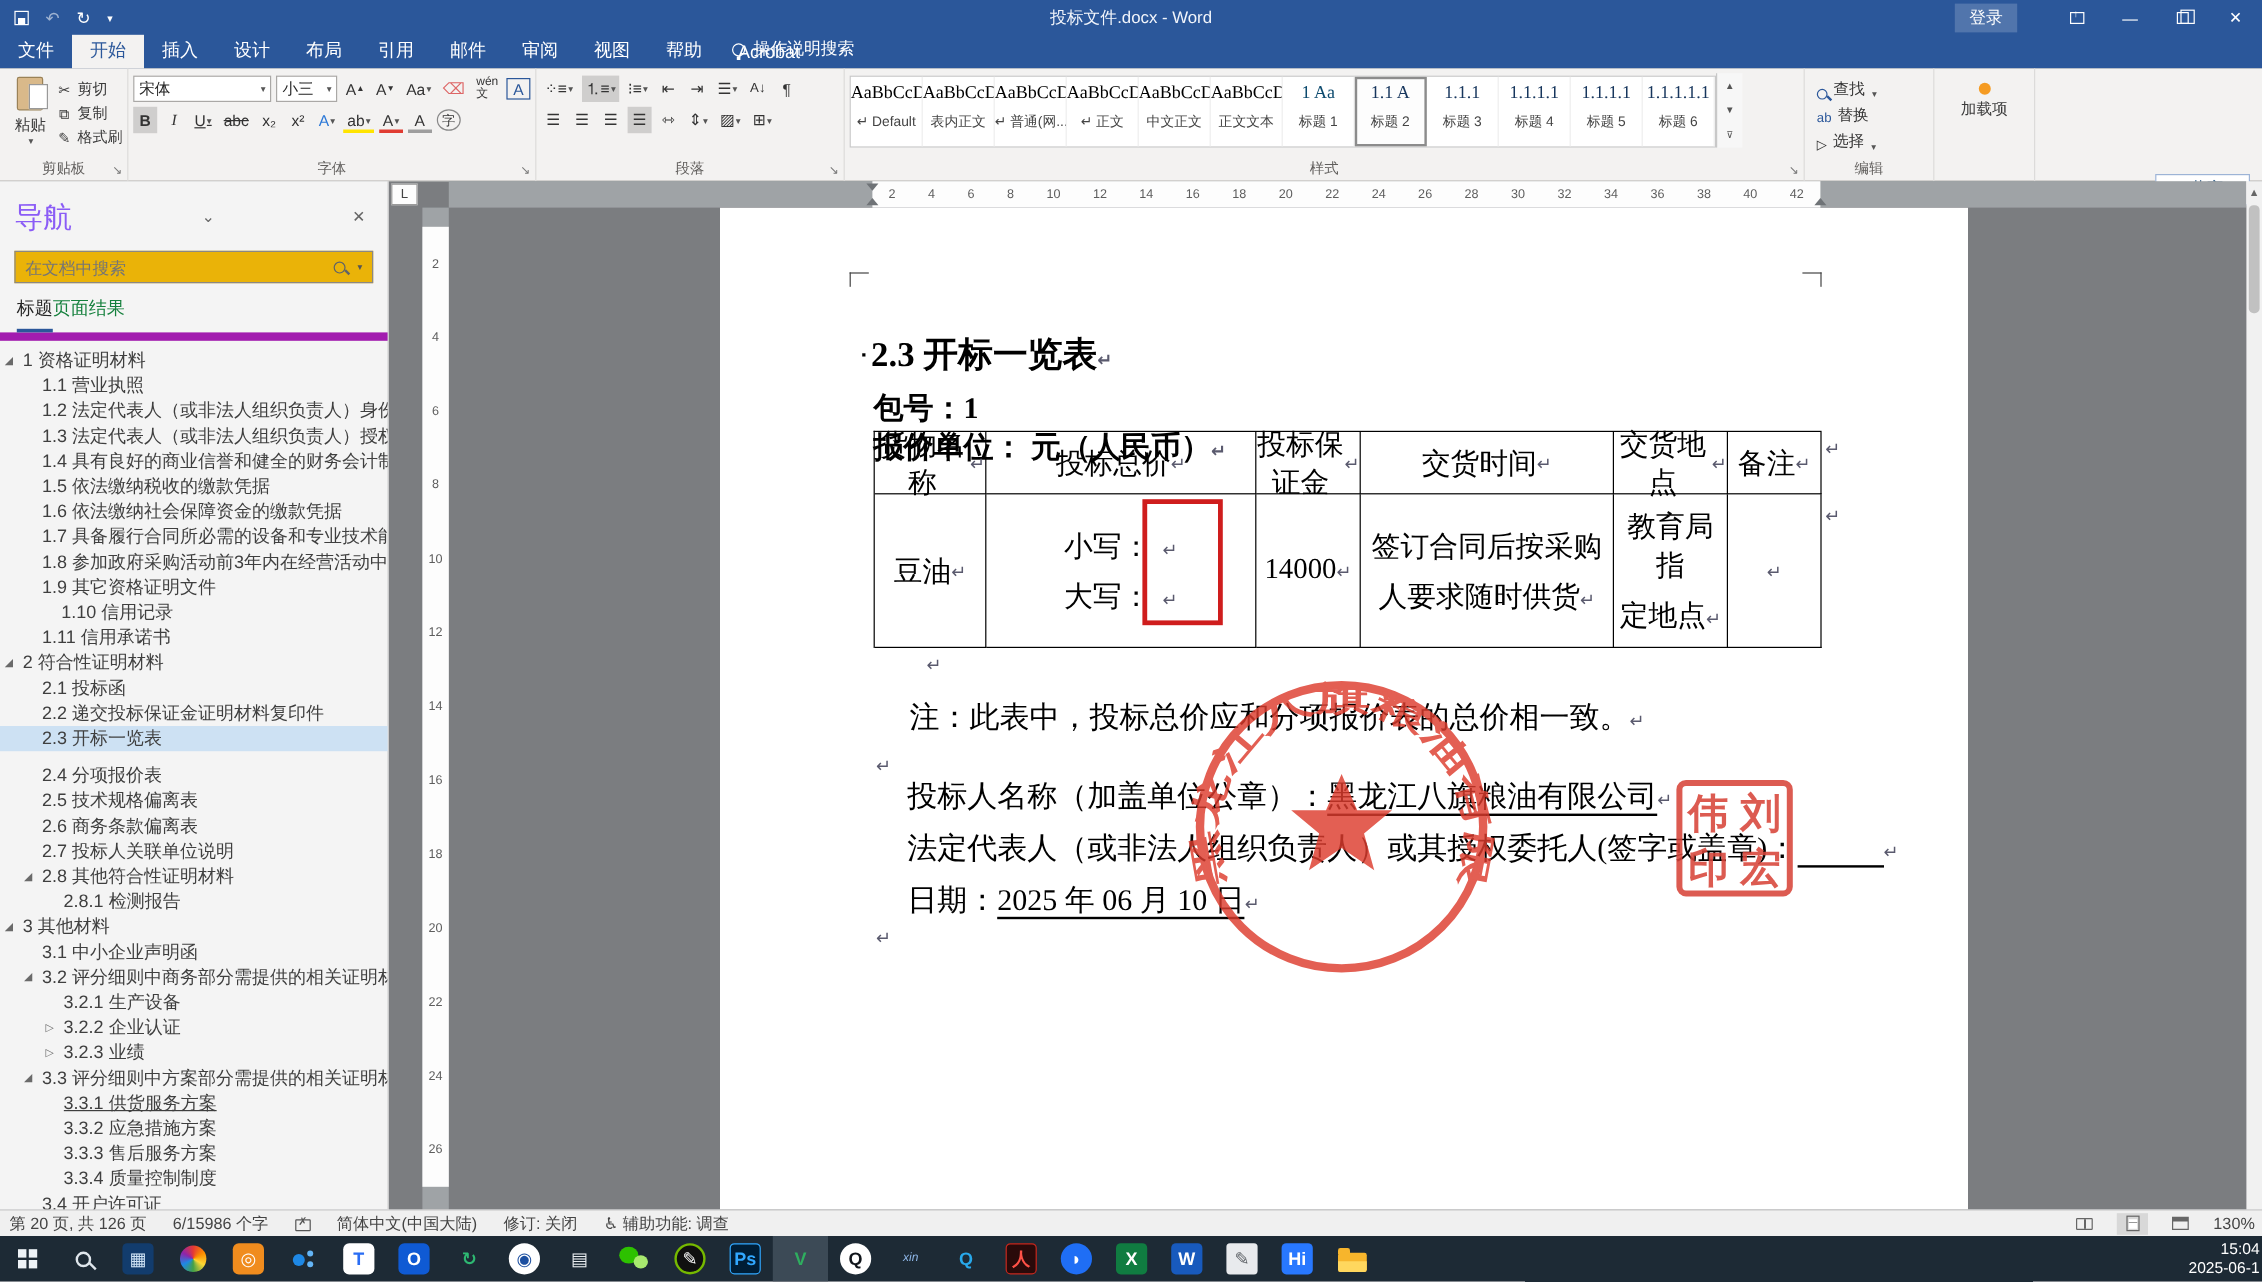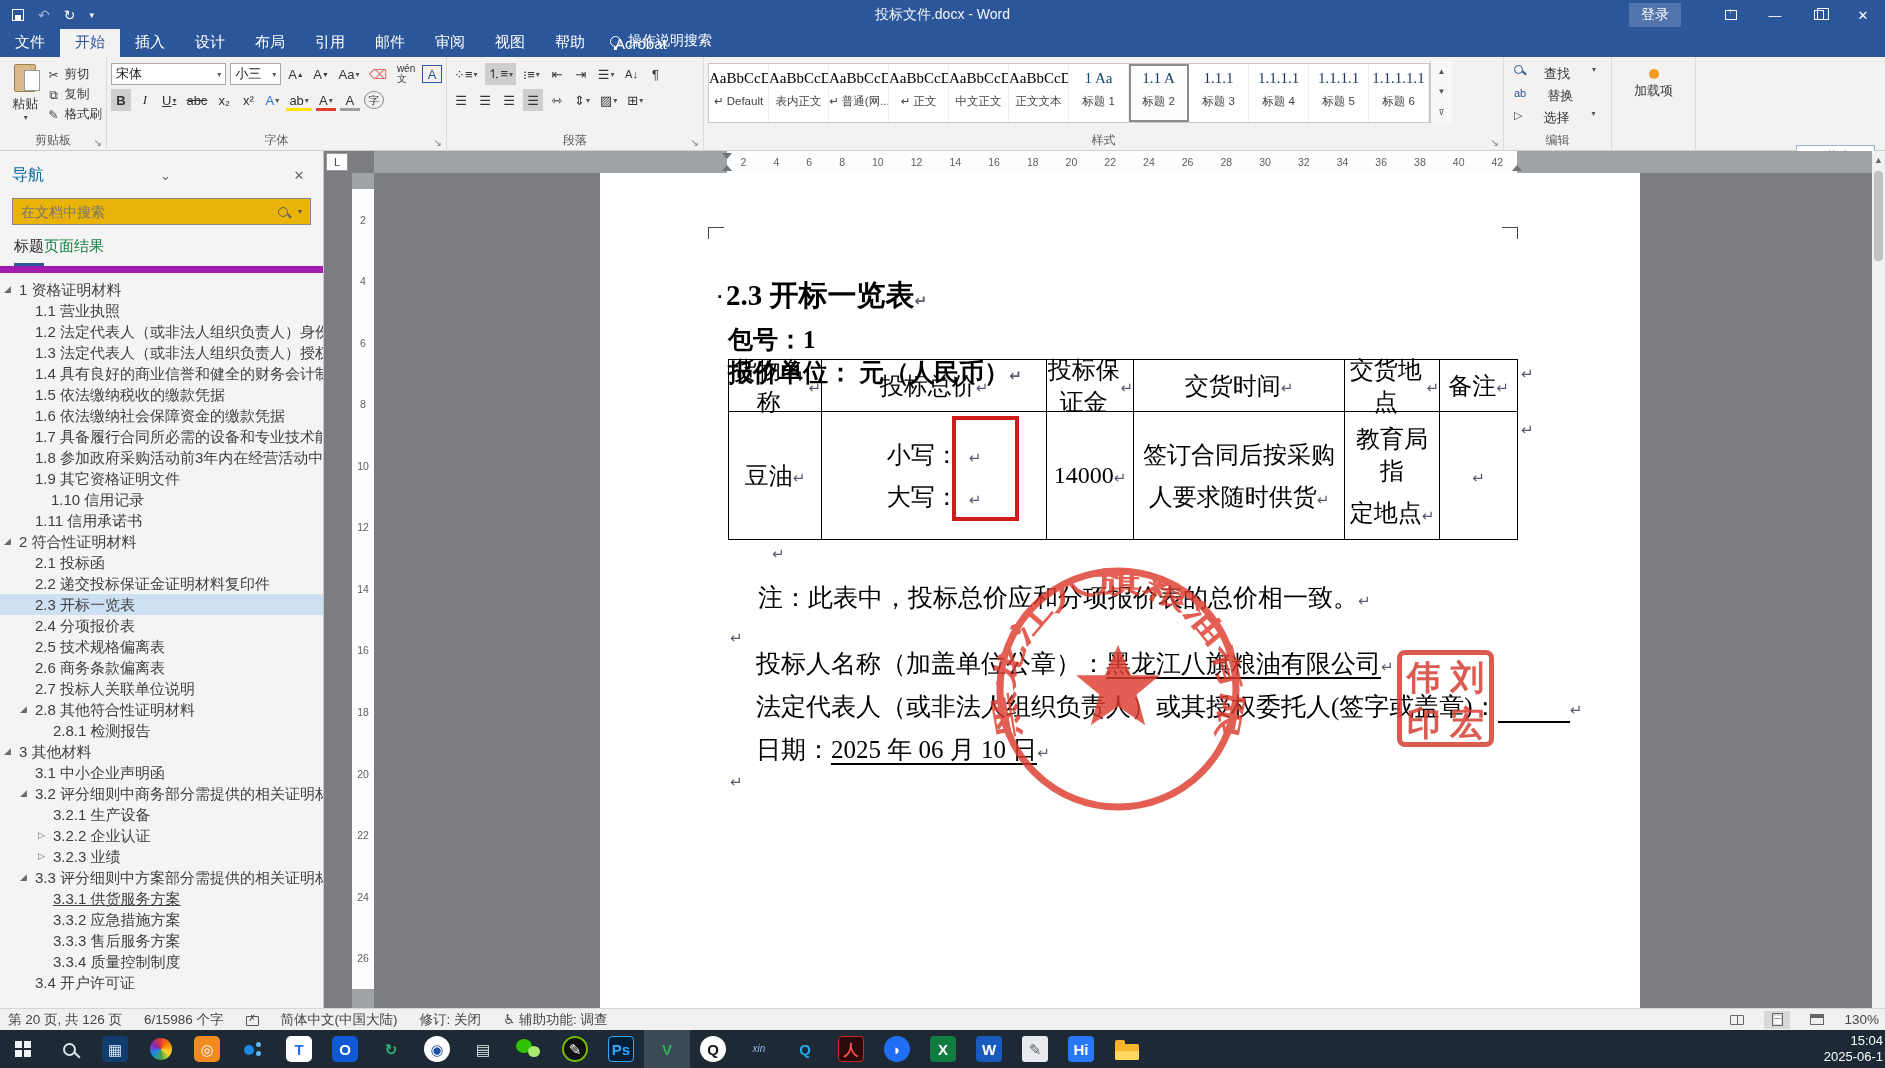--- a/index.html
+++ b/index.html
@@ -48,31 +48,31 @@
   .uline-y { box-shadow:inset 0 -3px 0 #ffe400; }
   .uline-r { box-shadow:inset 0 -3px 0 #e03c32; }
   .uline-g { box-shadow:inset 0 -3px 0 #9e9e9e; }
   .styles-gallery { display:flex; border:1px solid #c8c8c8; background:#fff; height:60px; margin-top:2px; }
   .style-item { width:60px; padding-top:6px; text-align:center; border-right:1px solid #eee; cursor:default; }
   .style-item .prev { font-size:15px; color:#000; font-family:"Liberation Serif",serif; white-space:nowrap; overflow:hidden; display:block; }
   .style-item .nm { display:block; font-size:11.5px; color:#444; margin-top:7px; white-space:nowrap; overflow:hidden; }
   .style-item.sel { outline:2px solid #8c8c8c; outline-offset:-2px; background:#fdfdfd; }
   .gal-more { width:22px; border-left:1px solid #c8c8c8; display:flex; flex-direction:column; align-items:center; justify-content:space-around; font-size:8px; color:#555; background:#f7f7f7; }
   .edit-col { display:flex; flex-direction:column; gap:4px; padding:4px 6px; }
-  .edit-item { display:flex; align-items:flex-start; gap:21px; font-size:13px; color:#333; }
+  .edit-item { display:flex; align-items:flex-end; gap:5px; font-size:13px; color:#333; }
   .mag2 { width:9px; height:9px; border:1.6px solid #2b579a; border-radius:50%; position:relative; display:inline-block; }
   .mag2::after { content:""; position:absolute; width:5px; height:1.6px; background:#2b579a; right:-5px; bottom:-1px; transform:rotate(45deg); }
   .addin-dot { width:10px; height:10px; border-radius:50%; background:#f59b22; margin:8px auto 4px; }
   .addin-lbl { font-size:13px; color:#3b3b3b; text-align:center; line-height:16px; }
   #share-btn { position:absolute; right:10px; top:88px; border:1px solid #9db4d6; color:#1f4e79; background:#fff; font-size:14px; padding:3px 10px; display:flex; gap:6px; align-items:center; }
 
   
   #navpane { position:absolute; left:0; top:151px; width:324px; height:857px; background:#f4f4f4; border-right:1px solid #c6c6c6; }
   #nav-head { display:flex; align-items:center; padding:14px 12px 10px; }
-  #nav-title { font-size:16px; color:#0369a1; }
+  #nav-title { font-size:24px; color:#8b5cf6; }
   #nav-head .hic { margin-left:auto; color:#666; font-size:13px; width:24px; text-align:center; }
   #nav-search { margin:2px 12px 10px; height:27px; background:#eab308; border:1px solid #8a8886; display:flex; align-items:center; }
   #nav-search input { flex:1; border:0; outline:0; font-size:14px; color:#333; padding:0 8px; background:transparent; font-family:inherit; }
   #nav-search .mag3 { width:10px; height:10px; border:1.6px solid #5f6368; border-radius:50%; position:relative; margin-right:10px; }
   #nav-search .mag3::after { content:""; position:absolute; width:5px; height:1.6px; background:#5f6368; right:-5px; bottom:-1px; transform:rotate(45deg); }
   #nav-search .dd { font-size:8px; color:#555; margin-right:8px; }
   #nav-tabs { display:flex; padding:2px 14px 0; border-bottom:7px solid #a21caf; }
   .ntab { font-size:15px; color:#15803d; padding-bottom:7px; }
   .ntab.active { color:#262626; border-bottom:3px solid #2b579a; }
   #nav-list { padding-top:6px; }
@@ -505,21 +505,21 @@
         <div class="nav-item" style="padding-left: 20px;">
           <span class="tri"></span>
           <span class="nav-txt">2.2 递交投标保证金证明材料复印件</span>
         </div>
 
         <div class="nav-item sel" style="padding-left: 20px;">
           <span class="tri"></span>
           <span class="nav-txt">2.3 开标一览表</span>
         </div>
 
-        <div class="nav-item" style="padding-left: 20px;">
+        <div class="nav-item" style="padding-left: 20px; margin-top: 10px;">
           <span class="tri"></span>
           <span class="nav-txt">2.4 分项报价表</span>
         </div>
 
         <div class="nav-item" style="padding-left: 20px;">
           <span class="tri"></span>
           <span class="nav-txt">2.5 技术规格偏离表</span>
         </div>
 
         <div class="nav-item" style="padding-left: 20px;">

